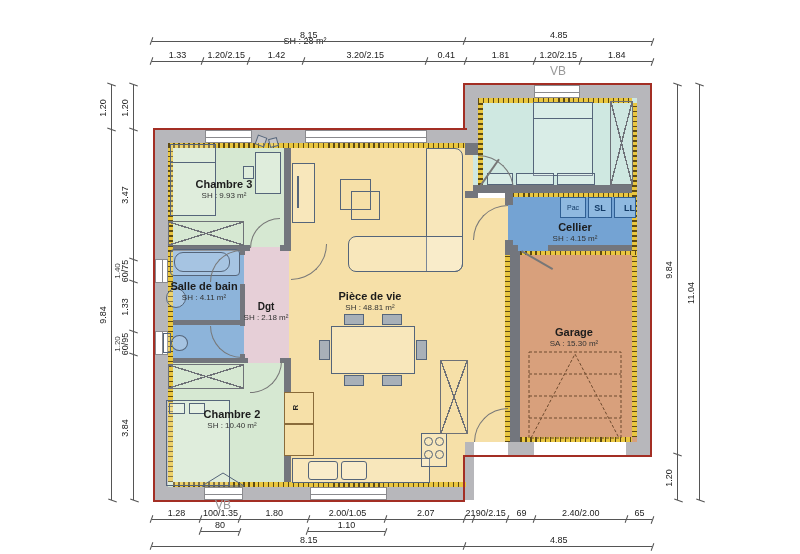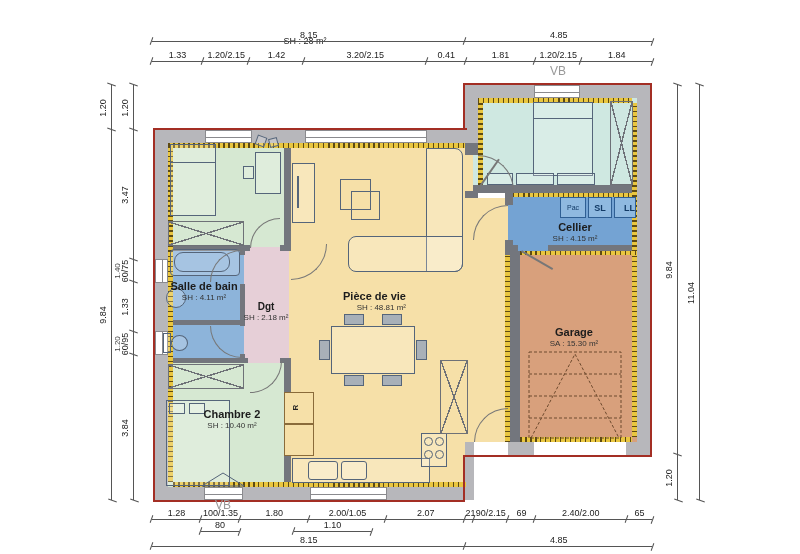--- a/index.html
+++ b/index.html
@@ -211,33 +211,37 @@
   <div class="abs leaf" style="left:478px;top:191px;height:38px;transform:rotate(215deg);"></div>
   <div class="abs arc tl" style="left:473px;top:205px;width:35px;height:35px;"></div>
   <div class="abs arc tl" style="left:250px;top:218px;width:30px;height:30px;"></div>
   <div class="abs arc tl" style="left:210px;top:250px;width:32px;height:32px;"></div>
   <div class="abs arc bl" style="left:210px;top:326px;width:32px;height:32px;"></div>
   <div class="abs arc br" style="left:250px;top:361px;width:32px;height:32px;"></div>
   <div class="abs arc br" style="left:291px;top:244px;width:36px;height:36px;"></div>
   <div class="abs arc tl" style="left:474px;top:408px;width:34px;height:34px;"></div>
   <div class="abs leaf" style="left:521px;top:252px;height:36px;transform:rotate(-60deg);"></div>
 
+  <div class="abs rlabel" style="left:169px;top:178px;width:110px;">
+    <span class="rn">Chambre 3</span>
+    <span class="ra">SH : 9.93 m²</span>
+  </div>
   <div class="abs rlabel" style="left:520px;top:221px;width:110px;">
     <span class="rn">Cellier</span>
     <span class="ra">SH : 4.15 m²</span>
   </div>
   <div class="abs rlabel" style="left:149px;top:280px;width:110px;">
     <span class="rn">Salle de bain</span>
     <span class="ra">SH : 4.11 m²</span>
   </div>
   <div class="abs rlabel sm" style="left:236px;top:301px;width:60px;">
     <span class="rn">Dgt</span>
     <span class="ra">SH : 2.18 m²</span>
   </div>
-  <div class="abs rlabel" style="left:296px;top:290px;width:110px;text-align:right;">
+  <div class="abs rlabel" style="left:315px;top:290px;width:110px;">
     <span class="rn">Pièce de vie</span>
     <span class="ra">SH : 48.81 m²</span>
   </div>
   <div class="abs rlabel" style="left:177px;top:408px;width:110px;">
     <span class="rn">Chambre 2</span>
     <span class="ra">SH : 10.40 m²</span>
   </div>
   <div class="abs rlabel" style="left:519px;top:326px;width:110px;">
     <span class="rn">Garage</span>
     <span class="ra">SA : 15.30 m²</span>
@@ -312,21 +316,21 @@
       </div>
     <div class="hseg" style="flex-grow:0.65;">
         <span>65</span>
       </div>
   </div>
   <div class="abs hrow" style="left:201px;top:518px;width:38px;">
     <div class="hseg" style="flex-grow:1;">
         <span>80</span>
       </div>
   </div>
-  <div class="abs hrow" style="left:294px;top:518px;width:77px;">
+  <div class="abs hrow" style="left:308px;top:518px;width:77px;">
     <div class="hseg" style="flex-grow:1;">
         <span>1.10</span>
       </div>
   </div>
   <div class="abs hrow" style="left:152px;top:533px;width:500px;">
     <div class="hseg" style="flex-grow:8.15;">
         <span>8.15</span>
       </div>
     <div class="hseg" style="flex-grow:4.85;">
         <span>4.85</span>

